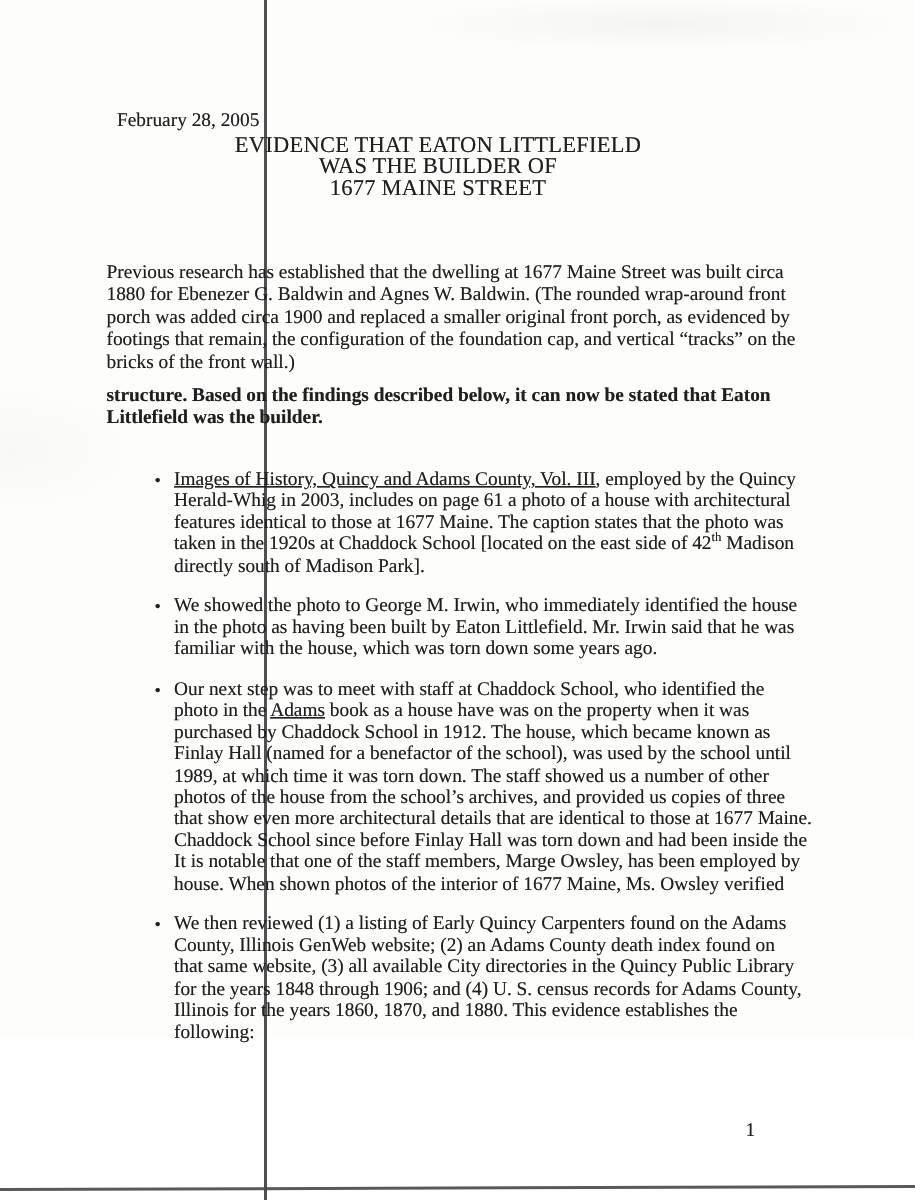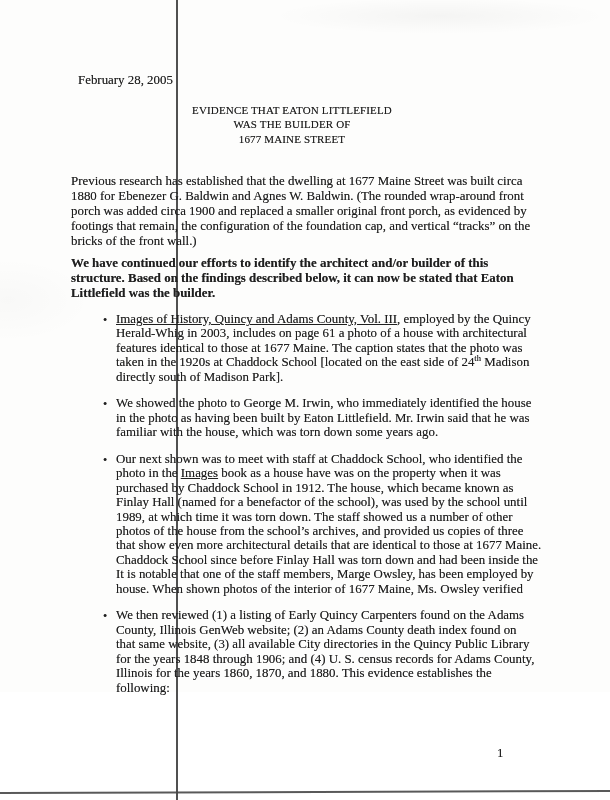--- a/index.html
+++ b/index.html
@@ -18,22 +18,22 @@
   .vline {
     position:absolute; left:176px; top:0; width:1.5px; height:800px;
     background:#383838; opacity:0.88;
   }
   .hline {
     position:absolute; left:-4px; top:791px; width:620px; height:1.7px;
     background:#474747; transform:rotate(-0.18deg); opacity:0.9;
   }
   .date { position:absolute; left:78px; top:73px; white-space:nowrap; }
   .title {
-    position:absolute; left:72px; top:103px; width:440px;
-    text-align:center; line-height:14.3px; font-size:11px; letter-spacing:0.15px;
+    position:absolute; left:72px; top:90px; width:440px;
+    text-align:center; line-height:14.3px; font-size:15px; letter-spacing:0.15px;
   }
   .intro { position:absolute; left:71px; top:174px; line-height:15px; }
   .conclusion { position:absolute; left:71px; top:256px; line-height:15px; font-weight:bold; }
   .bullets {
     position:absolute; left:103px; top:312px;
     margin:0; padding:0; list-style:none; line-height:14.4px;
   }
   .bullets li { position:relative; margin:0 0 12.4px 0; padding-left:13px; }
   .bullets li::before {
     content:"\2022"; position:absolute; left:0; top:0.5px; font-size:12px;
@@ -60,41 +60,40 @@
 
   <div class="intro">
       <div class="tline">Previous research has established that the dwelling at 1677 Maine Street was built circa</div>
       <div class="tline">1880 for Ebenezer G. Baldwin and Agnes W. Baldwin. (The rounded wrap-around front</div>
       <div class="tline">porch was added circa 1900 and replaced a smaller original front porch, as evidenced by</div>
       <div class="tline">footings that remain, the configuration of the foundation cap, and vertical “tracks” on the</div>
       <div class="tline">bricks of the front wall.)</div>
     </div>
 
   <div class="conclusion">
-      <div class="tline">We have continued our efforts to identify the architect and/or builder of this</div>
       <div class="tline">structure. Based on the findings described below, it can now be stated that Eaton</div>
       <div class="tline">Littlefield was the builder.</div>
     </div>
 
   <ul class="bullets">
       <li>
         <div class="tline"><span class="u">Images of History, Quincy and Adams County, Vol. III</span><span>, employed by the Quincy</span></div>
         <div class="tline">Herald-Whig in 2003, includes on page 61 a photo of a house with architectural</div>
         <div class="tline">features identical to those at 1677 Maine. The caption states that the photo was</div>
-        <div class="tline"><span>taken in the 1920s at Chaddock School [located on the east side of 24</span><sup>th</sup><span> Madison</span></div>
+        <div class="tline"><span>taken in the 1920s at Chaddock School [located on the east side of 42</span><sup>th</sup><span> Madison</span></div>
         <div class="tline">directly south of Madison Park].</div>
       </li>
       <li>
         <div class="tline">We showed the photo to George M. Irwin, who immediately identified the house</div>
         <div class="tline">in the photo as having been built by Eaton Littlefield. Mr. Irwin said that he was</div>
         <div class="tline">familiar with the house, which was torn down some years ago.</div>
       </li>
       <li>
-        <div class="tline">Our next shown was to meet with staff at Chaddock School, who identified the</div>
-        <div class="tline"><span>photo in the </span><span class="u">Images</span><span> book as a house have was on the property when it was</span></div>
+        <div class="tline">Our next step was to meet with staff at Chaddock School, who identified the</div>
+        <div class="tline"><span>photo in the </span><span class="u">Adams</span><span> book as a house have was on the property when it was</span></div>
         <div class="tline">purchased by Chaddock School in 1912. The house, which became known as</div>
         <div class="tline">Finlay Hall (named for a benefactor of the school), was used by the school until</div>
         <div class="tline">1989, at which time it was torn down. The staff showed us a number of other</div>
         <div class="tline">photos of the house from the school’s archives, and provided us copies of three</div>
         <div class="tline">that show even more architectural details that are identical to those at 1677 Maine.</div>
         <div class="tline">Chaddock School since before Finlay Hall was torn down and had been inside the</div>
         <div class="tline">It is notable that one of the staff members, Marge Owsley, has been employed by</div>
         <div class="tline">house. When shown photos of the interior of 1677 Maine, Ms. Owsley verified</div>
       </li>
       <li>

